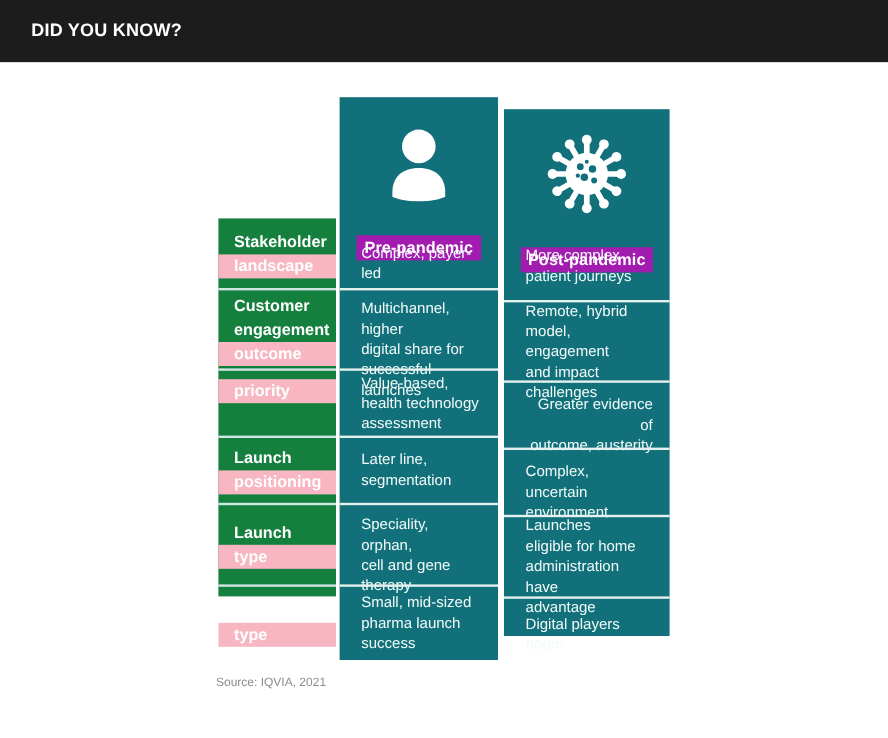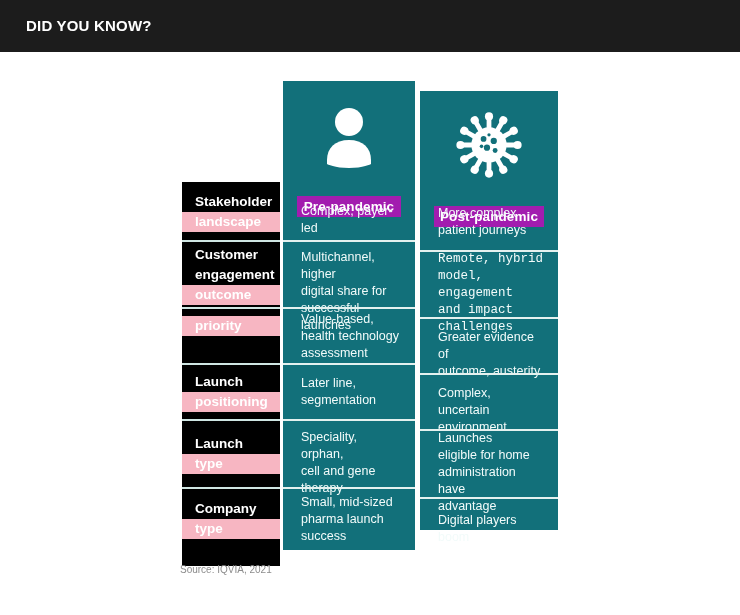--- a/index.html
+++ b/index.html
@@ -47,22 +47,22 @@
 
   
   .col {
     position: absolute;
   }
 
   .col-labels {
     left: 182px;
     top: 130px;
     width: 98px;
-    height: 384px;
-    background: #000000;
+    height: 315px;
+    background: #15803d;
   }
   .col-pre {
     left: 283px;
     top: 29px;
     width: 132px;
     height: 469px;
     background: #12707a;
   }
   .col-post {
     left: 420px;
@@ -275,23 +275,23 @@
           <circle cx="57" cy="44" r="4.6"></circle>
           <circle cx="47" cy="54" r="4.6"></circle>
           <circle cx="59" cy="58" r="3.6"></circle>
           <circle cx="39" cy="52" r="2.6"></circle>
           <circle cx="50" cy="35" r="2.4"></circle>
         </g>
       </svg>
     </div>
     <div class="badge badge-post">Post-pandemic</div>
   <div class="value-cell" style="top: 113.5px; height: 34px;">More complex<br>patient journeys</div>
-      <div class="value-cell" style="top: 159.5px; height: 68px; font-family: Liberation Mono, monospace;">Remote, hybrid<br>model, engagement<br>and impact<br>challenges</div>
+      <div class="value-cell" style="top: 159.5px; height: 68px;">Remote, hybrid<br>model, engagement<br>and impact<br>challenges</div>
       <div class="divider" style="top: 159px;"></div>
-      <div class="value-cell" style="top: 238px; height: 34px;">Greater evidence of<br>outcome, austerity</div>
+      <div class="value-cell" style="top: 238px; height: 34px; text-align: right;">Greater evidence of<br>outcome, austerity</div>
       <div class="divider" style="top: 226px;"></div>
       <div class="value-cell" style="top: 294px; height: 34px;">Complex, uncertain<br>environment</div>
       <div class="divider" style="top: 282px;"></div>
       <div class="value-cell" style="top: 339px; height: 68px;">Launches<br>eligible for home<br>administration have<br>advantage</div>
       <div class="divider" style="top: 338px;"></div>
       <div class="value-cell" style="top: 421px; height: 34px;">Digital players<br>boom</div>
       <div class="divider" style="top: 406px;"></div>
     </div>
 
   <div id="rows-root"></div>

